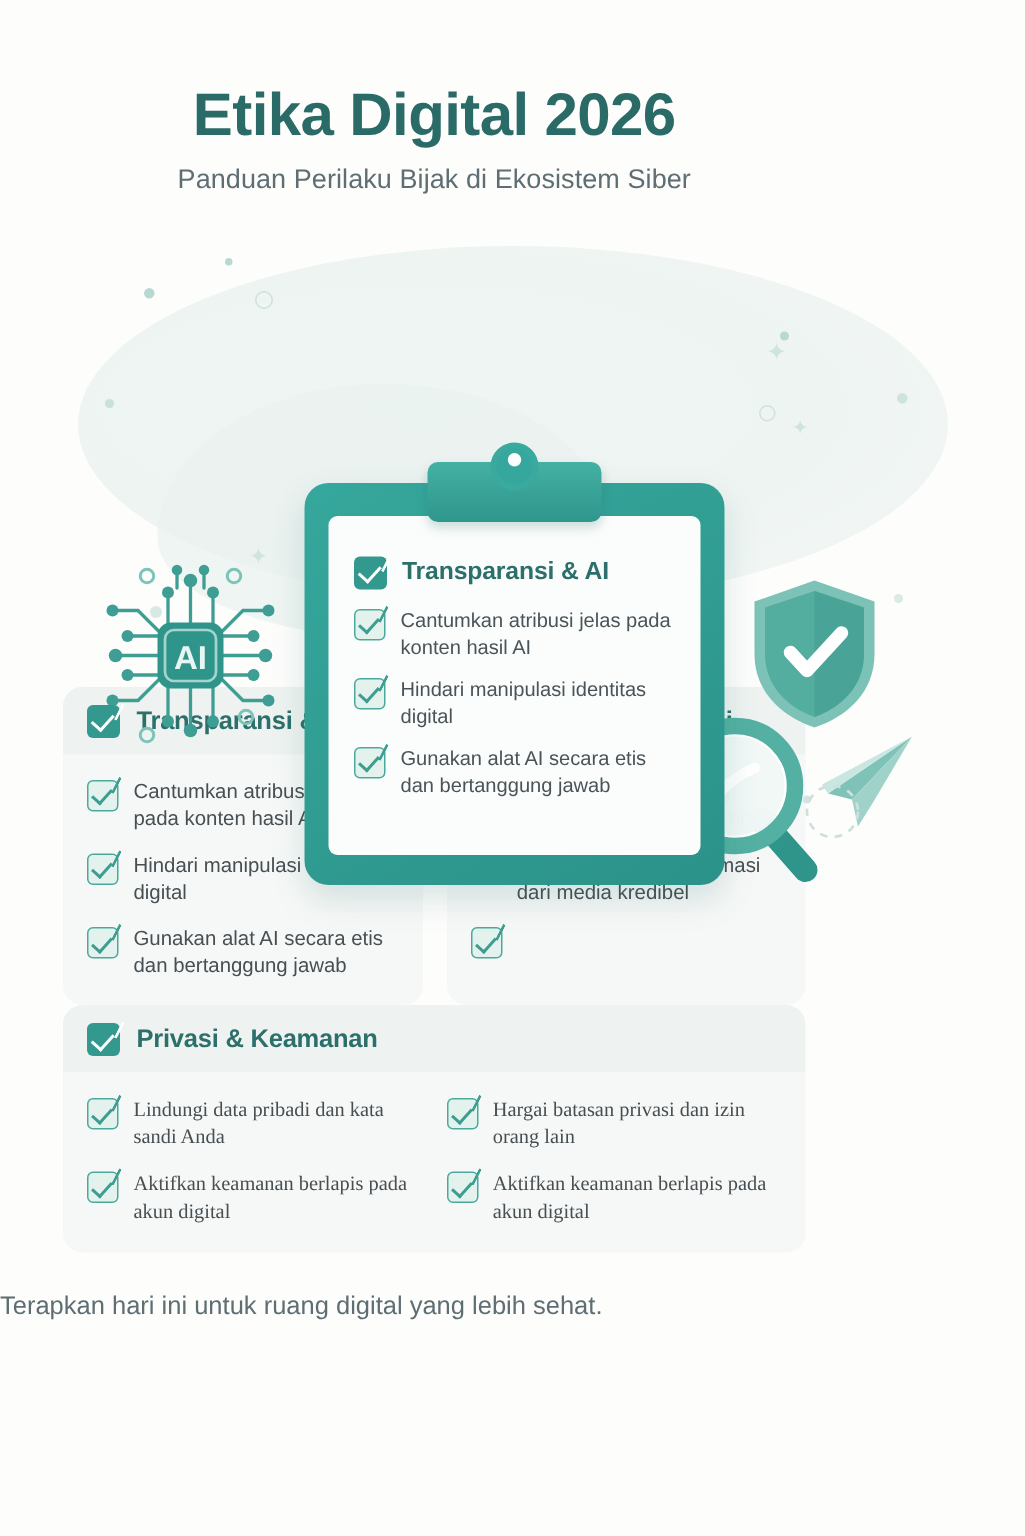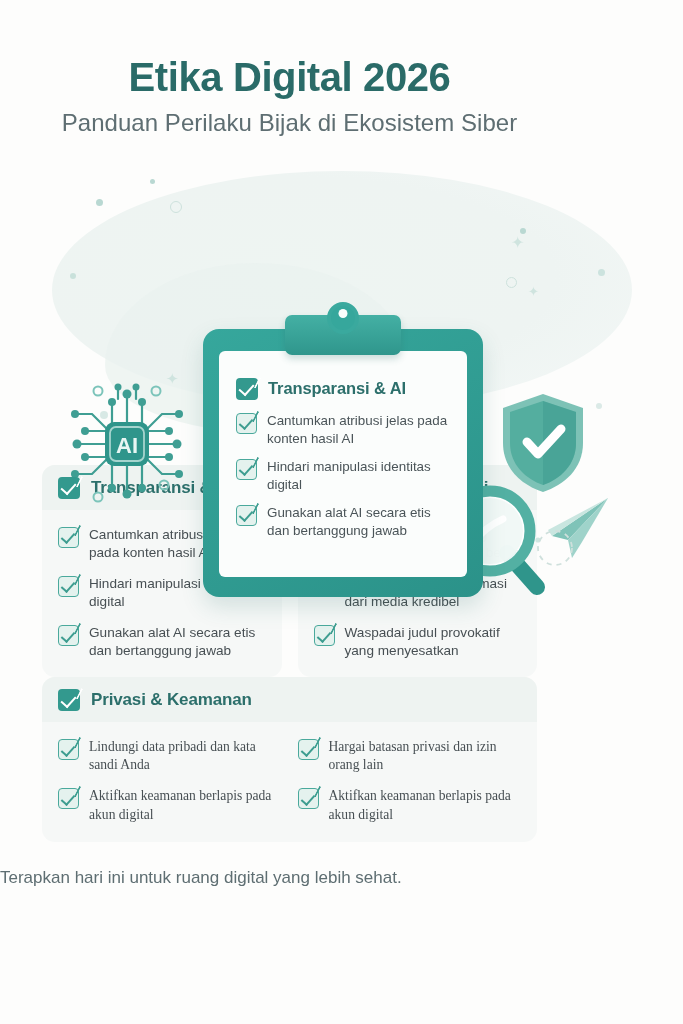--- a/index.html
+++ b/index.html
@@ -32,21 +32,21 @@
   }
   .title {
     font-size: 40px;
     font-weight: bold;
     color: #2a6b68;
     letter-spacing: -0.4px;
     line-height: 1.12;
   }
   .subtitle {
     margin-top: 9px;
-    font-size: 24px;
+    font-size: 18px;
     color: #5e6e72;
     font-weight: normal;
     letter-spacing: 0.05px;
   }
 
   
   .hero {
     position: relative;
     height: 300px;
     margin-top: 6px;
@@ -521,21 +521,20 @@
         <div class="card-item">
           <span class="chk-out">
               <span class="tick-out"></span>
             </span>
           <span class="card-item-text">Verifikasi sumber informasi dari media kredibel</span>
         </div>
         <div class="card-item">
           <span class="chk-out">
               <span class="tick-out"></span>
             </span>
-          <span class="card-item-text">Waspadai judul provokatif yang menyesatkan</span>
         </div>
       </div>
     </div>
   </div>
 
   <div class="card-wide">
     <div class="card-head">
       <span class="chk-fill">
           <span class="tick-out"></span>
         </span>

